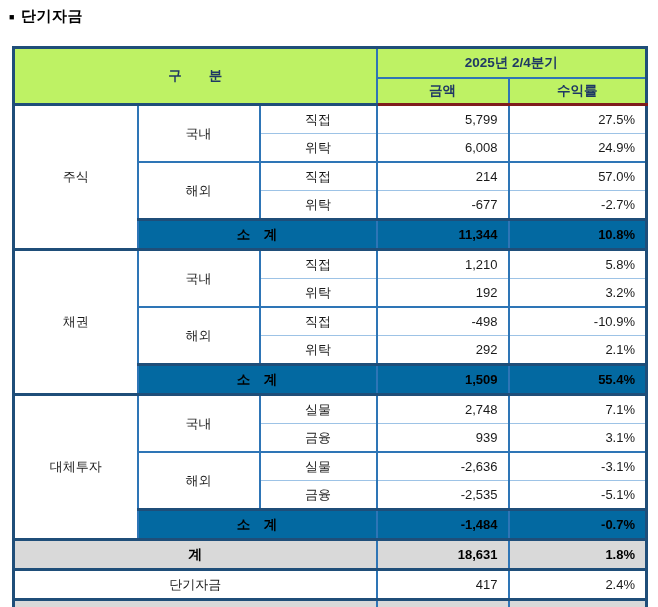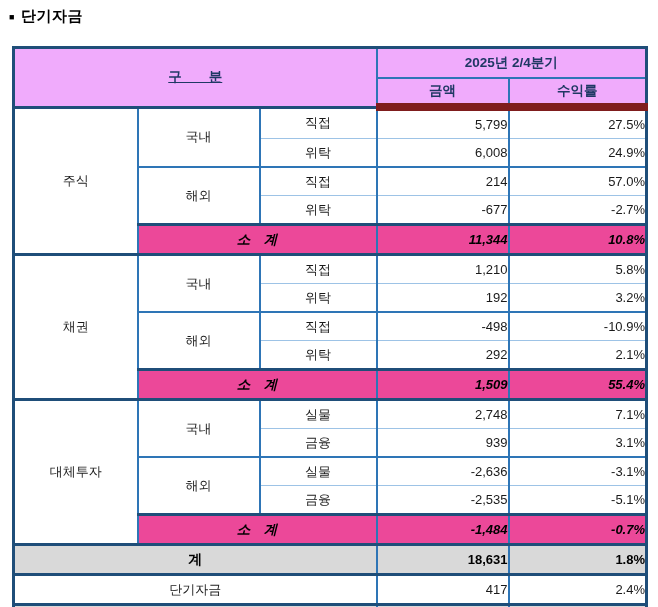--- a/index.html
+++ b/index.html
@@ -24,29 +24,29 @@
   col.c1{width:124px}col.c2{width:122px}col.c3{width:117px}col.c4{width:132px}col.c5{width:138px}
   td{
     border:1px solid #9DC3E6;
     border-left:2px solid #2E75B6;
     border-right:2px solid #2E75B6;
     padding:0;height:27px;
     text-align:center;vertical-align:middle;
     color:#1a1a1a;
   }
   tr.hdr1 td{height:28px;}
-  tr.hdr2 td{height:24px;border-top:2px solid #2E75B6;border-bottom:8px solid #7f1d1d;}
-  td.gray{background:#f0abfc;}
+  tr.hdr2 td{height:24px;border-top:2px solid #2E75B6;border-bottom:3px solid #7f1d1d;}
+  td.gray{background:#bef264;}
   td.hdrtxt{font-weight:bold;color:#1F3864;font-size:13.5px;}
-  td.cat-span{border-bottom:3px solid #1F4E79;text-decoration:underline;}
-  td.num{text-align:right;}
+  td.cat-span{border-bottom:3px solid #1F4E79;}
+  td.num{text-align:right;padding-right:10px;}
   tr.grp td{border-top:2px solid #2E75B6;}
   tr.subtotal td{
     border-top:3px solid #1F4E79;border-bottom:3px solid #1F4E79;
-    background:#ec4899;font-weight:bold;color:#000;font-style:italic;
+    background:#0369a1;font-weight:bold;color:#000;
   }
   tr.secstart td{border-top:3px solid #1F4E79;}
   tr.total td{
     border-top:3px solid #1F4E79;border-bottom:3px solid #1F4E79;
     background:#D9D9D9;font-weight:bold;color:#000;
   }
   tr.total td.label-big{font-size:14px;}
   tr.subtotal td.label-big{font-size:13.5px;}
 </style>
 </head>

